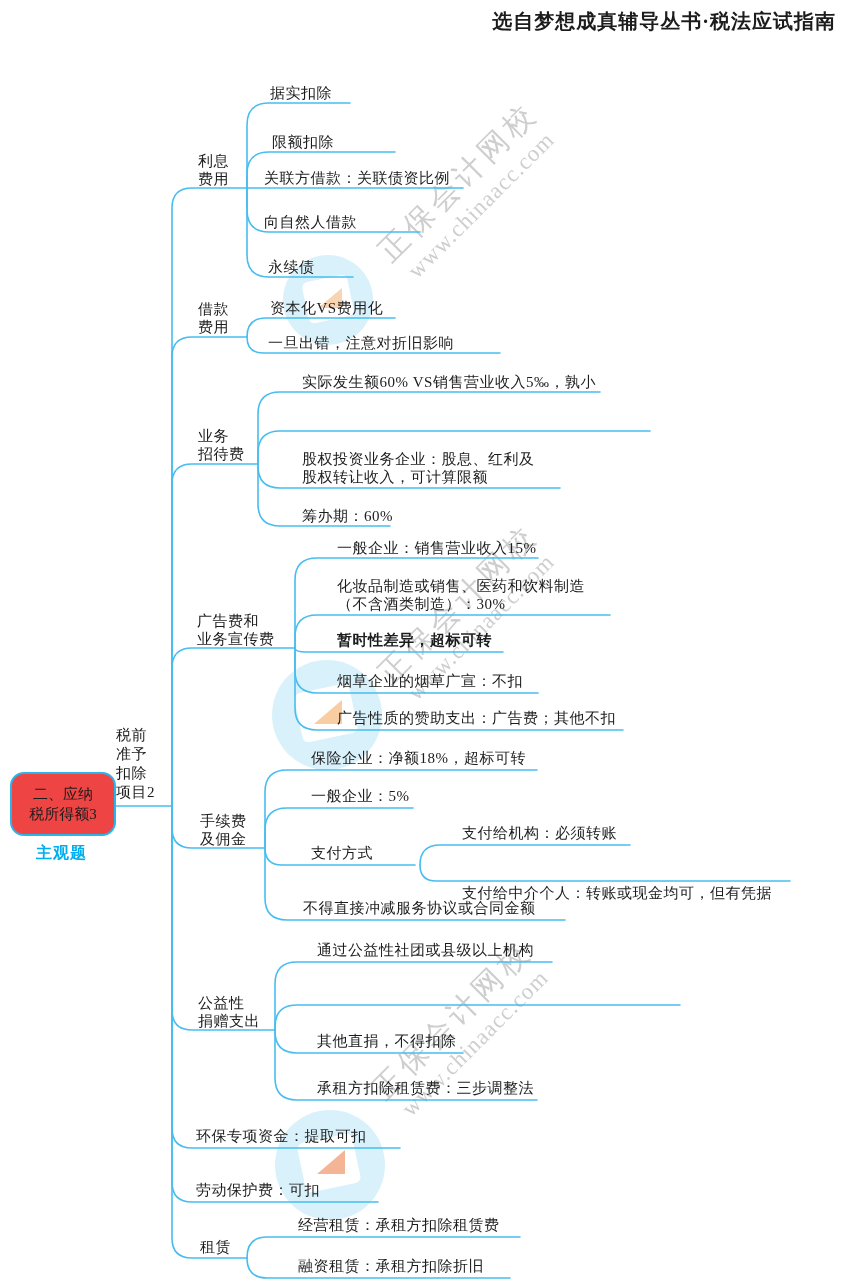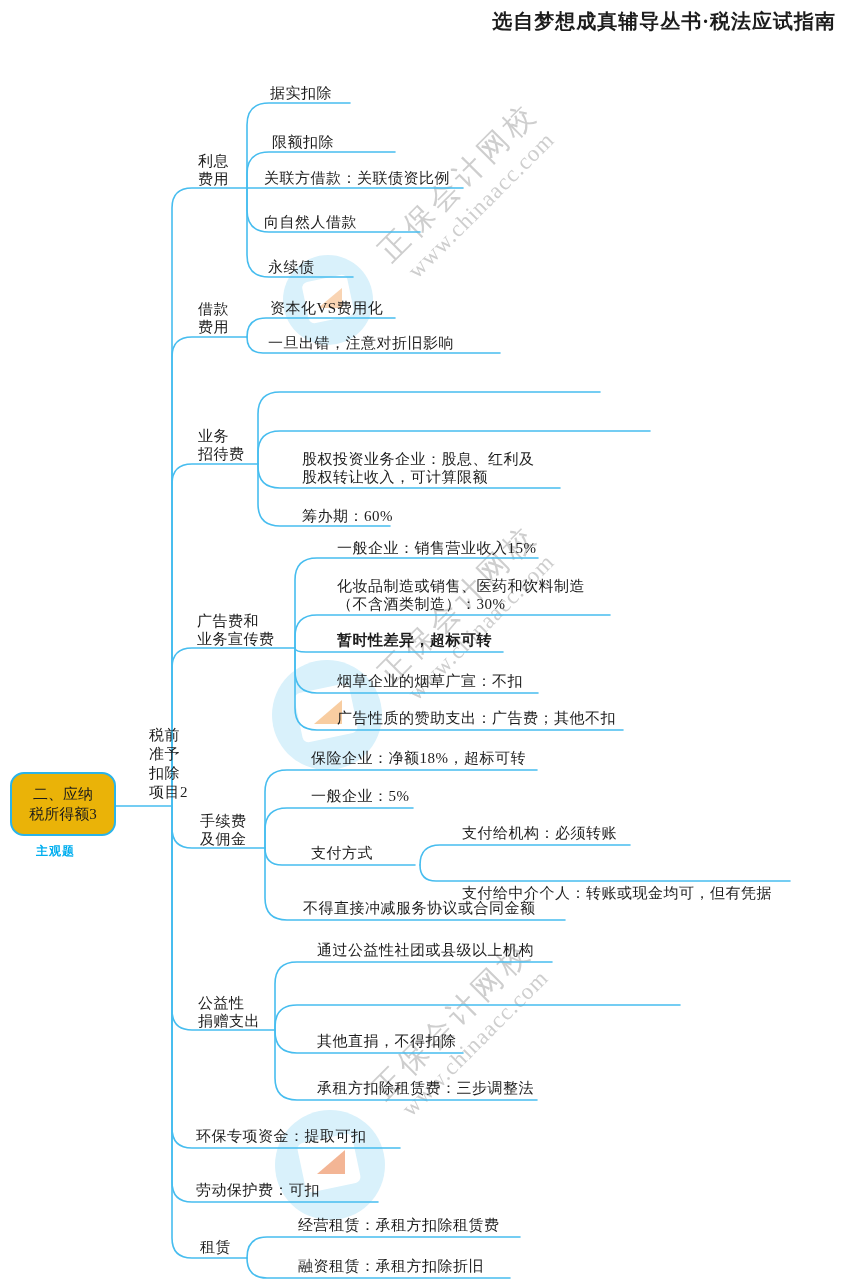--- a/index.html
+++ b/index.html
@@ -21,27 +21,27 @@
   .wm-text .brand{font-size:30px;letter-spacing:5px;}
   .wm-text .url{font-size:23px;letter-spacing:1px;}
   
   svg.links{position:absolute;left:0;top:0;z-index:1;}
   .node{
     position:absolute;z-index:2;font-size:15px;line-height:18px;
     white-space:pre;letter-spacing:0.5px;
   }
   .root-box{
     position:absolute;left:10px;top:772px;width:102px;height:60px;z-index:2;
-    border:2.5px solid #2ab4ea;border-radius:14px;background:#eab308;
+    border:2.5px solid #2ab4ea;border-radius:14px;background:#ef4444;
     display:flex;align-items:center;justify-content:center;
     font-size:15px;line-height:20px;text-align:center;white-space:pre;
   }
   .note{
     position:absolute;left:36px;top:843px;z-index:2;
-    color:#00aeef;font-weight:bold;font-size:12px;letter-spacing:1px;
+    color:#00aeef;font-weight:bold;font-size:16px;letter-spacing:1px;
     font-family:"Liberation Sans","DejaVu Sans",sans-serif;
   }
   .header{
     position:absolute;top:8px;right:8px;z-index:2;
     font-size:20px;font-weight:bold;letter-spacing:1px;white-space:nowrap;
   }
   .vlabel{line-height:19px;}
 </style>
 </head>
 <body>
@@ -123,40 +123,41 @@
     <path d="M 247 1258 Q 247 1237 267 1237 H 520"></path>
     <path d="M 247 1258 Q 247 1278 267 1278 H 510"></path>
   </svg>
 
   <div class="header">选自梦想成真辅导丛书·税法应试指南</div>
 
   <div class="root-box">二、应纳
 税所得额3</div>
   <div class="note">主观题</div>
 
-  <div class="node vlabel" style="left:116px;top:726px;margin-left:33px;">税前
+  <div class="node vlabel" style="left:116px;top:726px;">税前
 准予
 扣除
 项目2</div>
 
   <div class="node" style="left:198px;top:152px;">利息
 费用</div>
   <div class="node" style="left:270px;top:84px;">据实扣除</div>
   <div class="node" style="left:272px;top:133px;">限额扣除</div>
   <div class="node" style="left:264px;top:169px;">关联方借款：关联债资比例</div>
   <div class="node" style="left:264px;top:213px;">向自然人借款</div>
   <div class="node" style="left:268px;top:258px;">永续债</div>
 
   <div class="node" style="left:198px;top:300px;">借款
 费用</div>
   <div class="node" style="left:270px;top:299px;">资本化VS费用化</div>
   <div class="node" style="left:268px;top:334px;">一旦出错，注意对折旧影响</div>
 
   <div class="node" style="left:198px;top:427px;">业务
 招待费</div>
+  <div class="node" style="left:302px;top:373px;">实际发生额60% VS销售营业收入5‰，孰小</div>
   <div class="node" style="left:302px;top:450px;">股权投资业务企业：股息、红利及
 股权转让收入，可计算限额</div>
   <div class="node" style="left:302px;top:507px;">筹办期：60%</div>
 
   <div class="node" style="left:197px;top:612px;">广告费和
 业务宣传费</div>
   <div class="node" style="left:337px;top:539px;">一般企业：销售营业收入15%</div>
   <div class="node" style="left:337px;top:577px;">化妆品制造或销售、医药和饮料制造
 （不含酒类制造）：30%</div>
   <div class="node" style="left:337px;top:631px;font-weight:bold;">暂时性差异，超标可转</div>

